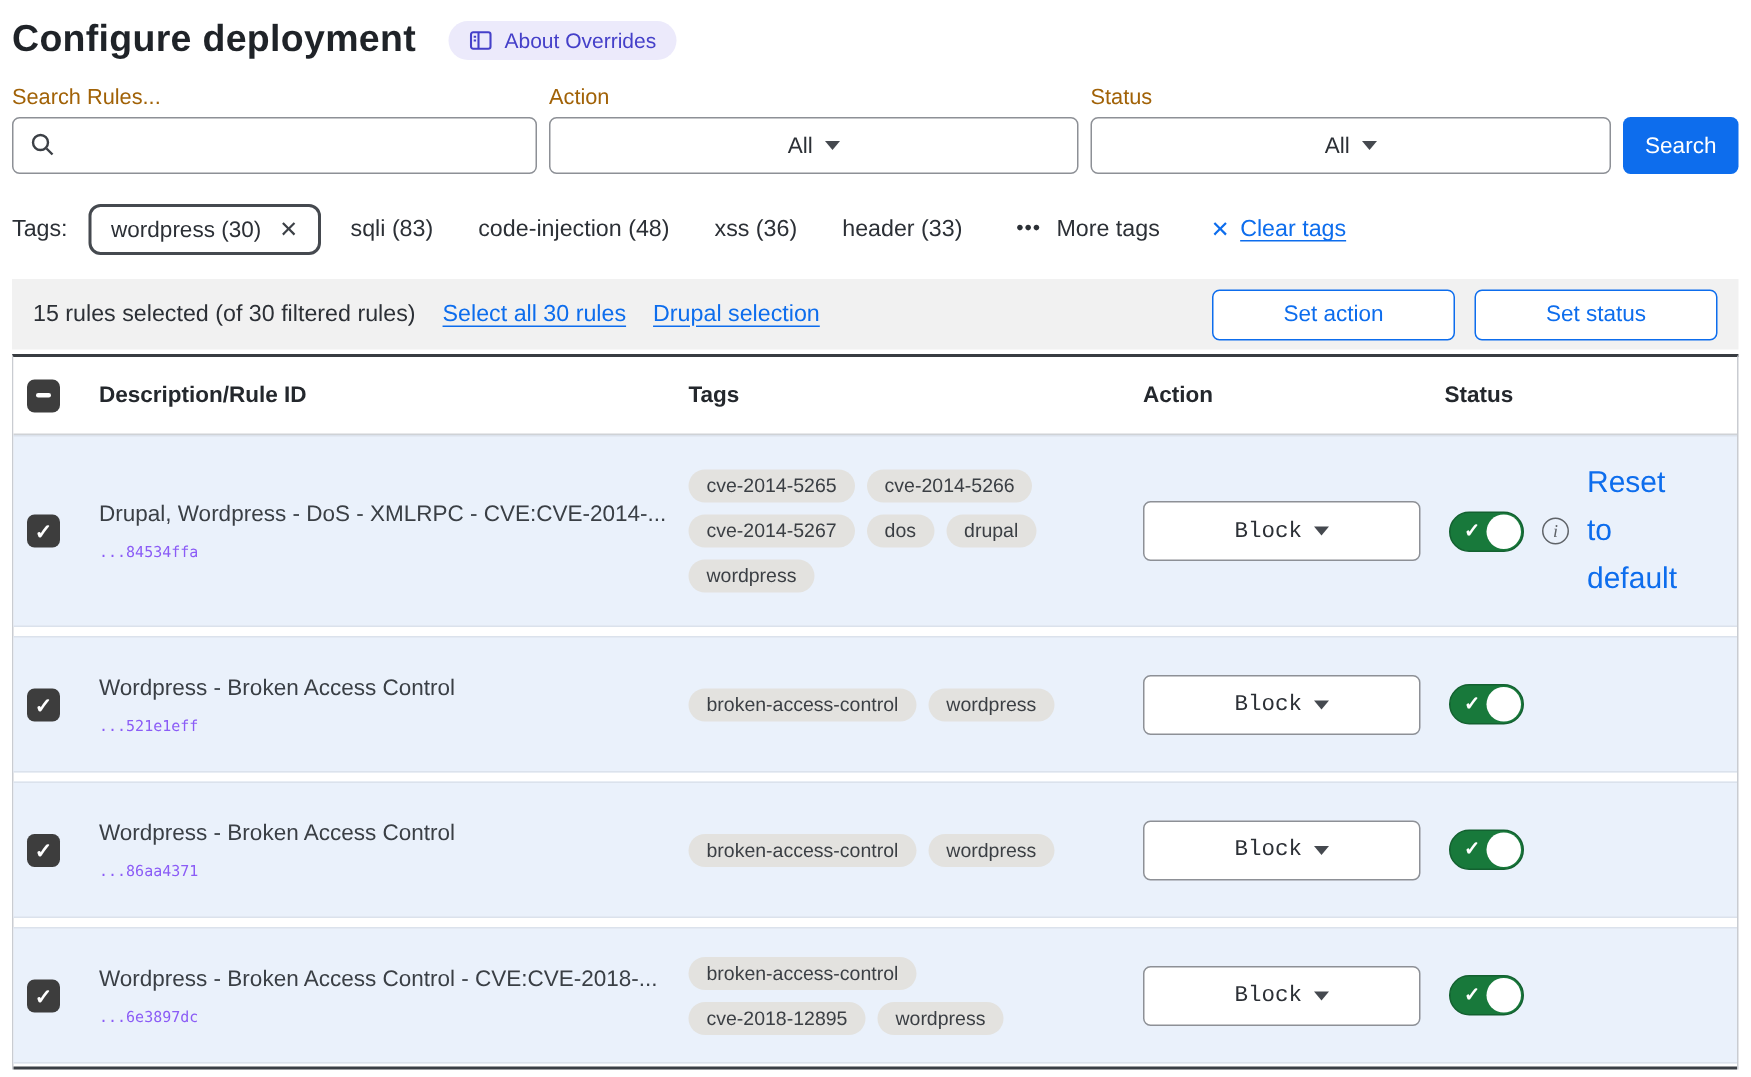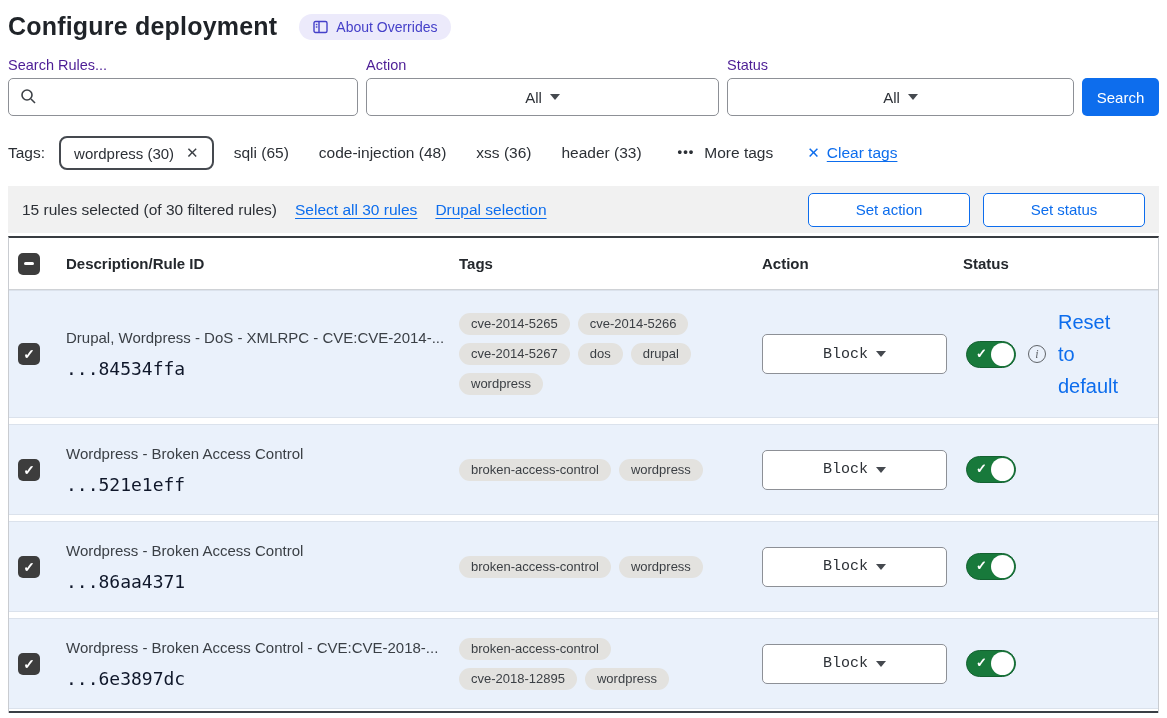--- a/index.html
+++ b/index.html
@@ -23,21 +23,21 @@
   
   .page-header{display:flex;align-items:center;gap:22px;}
   .page-title{font-size:25px;font-weight:700;color:#1f2328;letter-spacing:.2px;}
   .about-badge{display:inline-flex;align-items:center;gap:8px;background:var(--badge-bg);
     color:var(--badge-text);font-size:14px;font-weight:500;border-radius:14px;
     padding:5px 14px;cursor:pointer;}
   .about-badge svg{display:block;}
 
   
   .filters{display:flex;align-items:flex-end;gap:8px;margin-top:16px;}
-  .filter label{display:block;font-size:14.5px;color:#4c1d95;margin-bottom:5px;}
+  .filter label{display:block;font-size:14.5px;color:#a16207;margin-bottom:5px;}
   .search-box{position:relative;width:350px;}
   .search-box input{width:100%;height:38px;border:1px solid var(--border-gray);border-radius:5px;
     padding:0 10px 0 38px;font-size:15px;font-family:"Liberation Sans",sans-serif;outline:none;}
   .search-box .mag{position:absolute;left:12px;top:10px;}
   .select{height:38px;border:1px solid var(--border-gray);border-radius:5px;background:#fff;
     display:flex;align-items:center;justify-content:center;padding:0 14px;
     font-size:15px;color:#2c3036;cursor:pointer;}
   .action-filter .select{width:353px;}
   .status-filter .select{width:347px;}
   .caret{width:0;height:0;border-left:5px solid transparent;border-right:5px solid transparent;
@@ -79,21 +79,21 @@
   .cell.desc{padding-left:9px;}
   .cell.tagsc{padding-right:33px;}
   .checkbox{width:22px;height:22px;background:var(--cb-dark);border-radius:5px;
     display:flex;align-items:center;justify-content:center;cursor:pointer;}
   .checkbox .glyph{color:#fff;font-size:14px;font-weight:700;line-height:1;}
   .checkbox.indeterminate .glyph{display:block;width:10px;height:3px;background:#fff;border-radius:2px;}
 
   .rule-row{background:var(--row-bg);border-top:1px solid #dbe2ec;border-bottom:1px solid #dbe2ec;
     margin-bottom:6px;min-height:91px;padding:15px 0;}
   .desc-title{font-size:15px;color:var(--text-mid);margin-bottom:12px;}
-  .rule-id{font-family:"DejaVu Sans Mono",monospace;font-size:18px;color:#0f172a;}
+  .rule-id{font-family:"DejaVu Sans Mono",monospace;font-size:10px;color:#8b5cf6;}
   .tag-wrap{display:flex;flex-wrap:wrap;gap:8px;}
   .tag-pill{background:var(--pill-bg);color:#3b3f44;font-size:13px;border-radius:12px;
     padding:3px 12px 4px;white-space:nowrap;}
   .action-select{width:185px;height:40px;font-family:Liberation Mono, monospace;}
   .cell.status{display:flex;align-items:center;gap:12px;padding-left:3px;}
   .toggle{position:relative;width:50px;height:27px;background:var(--green);
     border:1px solid #136130;border-radius:14px;cursor:pointer;flex:none;}
   .toggle .toggle-check{position:absolute;left:9px;top:4px;color:#fff;font-size:13px;font-weight:700;}
   .toggle .knob{position:absolute;right:1px;top:1px;width:23px;height:23px;background:#fff;border-radius:50%;}
   .info{width:18px;height:18px;border:1px solid #5f6368;border-radius:50%;color:#5f6368;
@@ -148,21 +148,21 @@
     </div>
     <button class="search-btn">Search</button>
   </section>
 
   <section class="tags-bar">
     <span class="tags-label">Tags:</span>
     <span class="selected-tag">
       <span>wordpress (30)</span>
       <span class="x">✕</span>
     </span>
-    <span class="tag-link">sqli (65)</span>
+    <span class="tag-link">sqli (83)</span>
     <span class="tag-link">code-injection (48)</span>
     <span class="tag-link">xss (36)</span>
     <span class="tag-link">header (33)</span>
     <span class="more-tags">
       <span class="dots">•••</span>
       <span>More tags</span>
     </span>
     <span class="clear-tags">
       <span class="x">✕</span>
       <span class="lnk">Clear tags</span>

